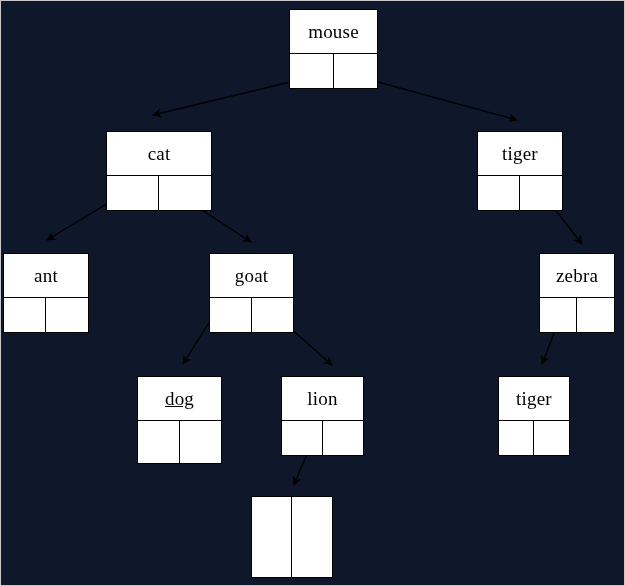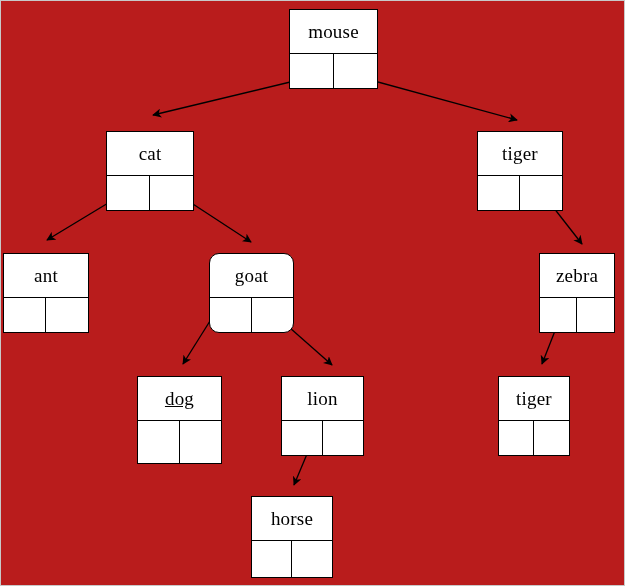--- a/index.html
+++ b/index.html
@@ -12,21 +12,21 @@
     height: 586px;
     font-family: "Liberation Serif", "DejaVu Serif", serif;
     overflow: hidden;
   }
   #canvas {
     position: relative;
     width: 625px;
     height: 586px;
     box-sizing: border-box;
     border: 1px solid #c8c8c8;
-    background: #b91c1c;
+    background: #0f172a;
   }
   #edge-layer {
     position: absolute;
     left: 0;
     top: 0;
     width: 625px;
     height: 586px;
     pointer-events: none;
   }
   .node {
@@ -88,42 +88,42 @@
   </svg>
 
   <div id="nodes-group">
       <div class="node" style="left: 288px; top: 8px; width: 89px; height: 80px;">
         <div class="node-label" style="height: 44px;">mouse</div>
         <div class="node-ptrs">
           <div class="ptr-cell left"></div>
           <div class="ptr-cell right"></div>
         </div>
       </div>
-      <div class="node" style="left: 105px; top: 130px; width: 88px; height: 80px; justify-content: center;">
+      <div class="node" style="left: 105px; top: 130px; width: 106px; height: 80px; justify-content: center;">
         <div class="node-label" style="height: 44px;">cat</div>
         <div class="node-ptrs">
           <div class="ptr-cell left"></div>
           <div class="ptr-cell right"></div>
         </div>
       </div>
       <div class="node" style="left: 476px; top: 130px; width: 86px; height: 80px;">
         <div class="node-label" style="height: 44px;">tiger</div>
         <div class="node-ptrs">
           <div class="ptr-cell left"></div>
           <div class="ptr-cell right"></div>
         </div>
       </div>
       <div class="node" style="left: 2px; top: 252px; width: 86px; height: 80px;">
         <div class="node-label" style="height: 44px;">ant</div>
         <div class="node-ptrs">
           <div class="ptr-cell left"></div>
           <div class="ptr-cell right"></div>
         </div>
       </div>
-      <div class="node" style="left: 208px; top: 252px; width: 85px; height: 80px; border-radius: 10px;">
+      <div class="node" style="left: 208px; top: 252px; width: 85px; height: 80px;">
         <div class="node-label" style="height: 44px;">goat</div>
         <div class="node-ptrs">
           <div class="ptr-cell left"></div>
           <div class="ptr-cell right"></div>
         </div>
       </div>
       <div class="node" style="left: 538px; top: 252px; width: 76px; height: 80px;">
         <div class="node-label" style="height: 44px;">zebra</div>
         <div class="node-ptrs">
           <div class="ptr-cell left"></div>
@@ -145,21 +145,20 @@
         </div>
       </div>
       <div class="node" style="left: 497px; top: 375px; width: 72px; height: 80px;">
         <div class="node-label" style="height: 44px;">tiger</div>
         <div class="node-ptrs">
           <div class="ptr-cell left"></div>
           <div class="ptr-cell right"></div>
         </div>
       </div>
       <div class="node" style="left: 250px; top: 495px; width: 82px; height: 82px;">
-        <div class="node-label" style="height: 44px;">horse</div>
         <div class="node-ptrs">
           <div class="ptr-cell left"></div>
           <div class="ptr-cell right"></div>
         </div>
       </div>
     </div>
 
 </div>
 
 </body></html>

